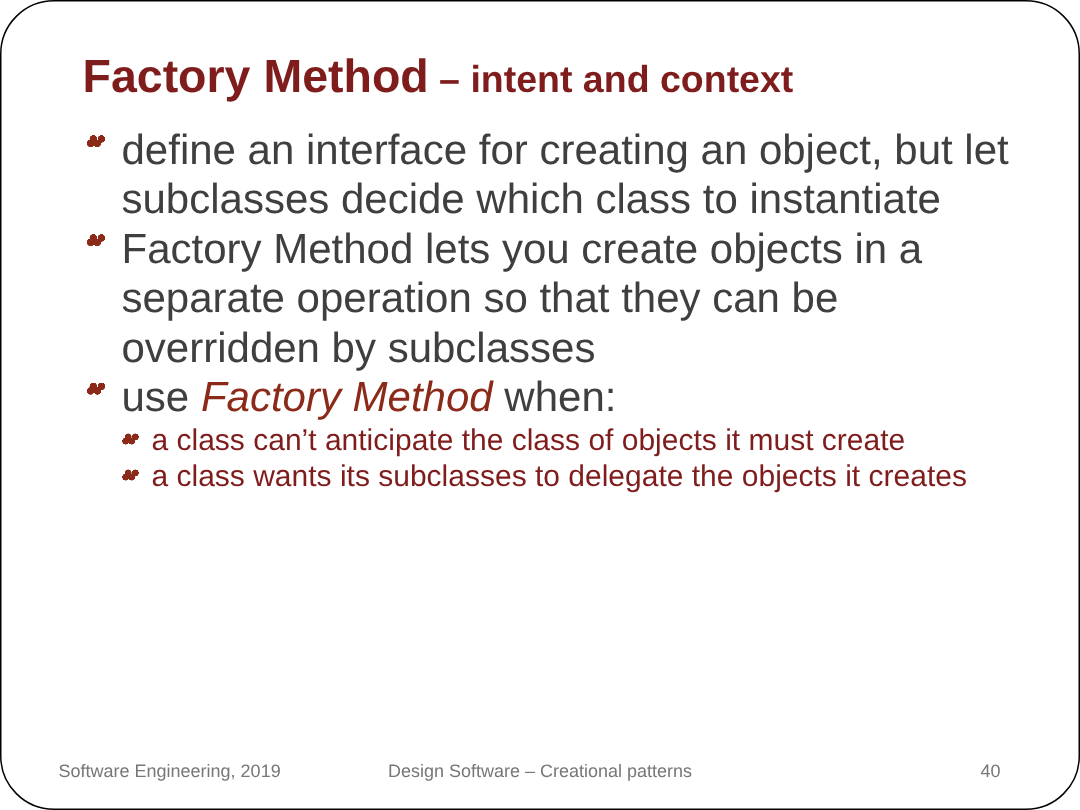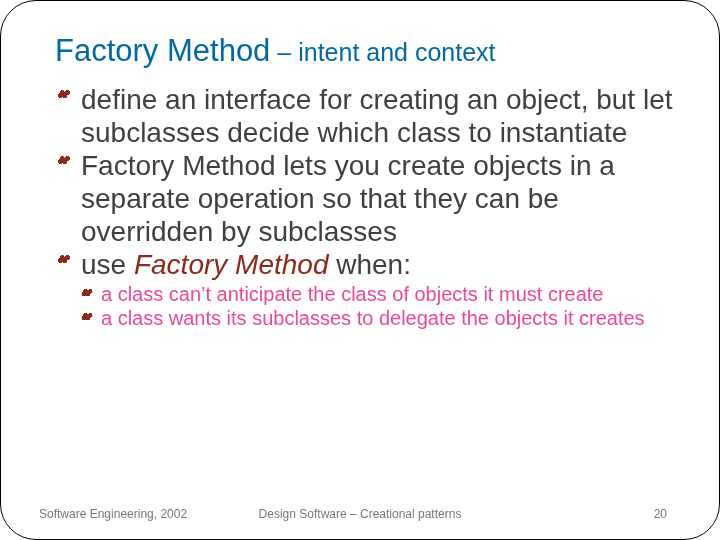--- a/index.html
+++ b/index.html
@@ -12,23 +12,23 @@
   }
   .slide {
     position: absolute;
     inset: 0;
     border: 1.5px solid #000;
     border-radius: 36px;
     padding: 28px 30px 18px 30px;
   }
   .title {
     font-size: 31px;
-    color: #0369a1;
+    color: #7f1d1d;
     margin: 4px 0 14px 24px;
-    font-weight: 400;
+    font-weight: 700;
   }
   .title .sub {
     font-size: 25px;
   }
   .bullets {
     list-style: none;
     margin-left: 24px;
   }
   .bullets > li {
     font-size: 28px;
@@ -56,21 +56,21 @@
     color: #8b2a18;
   }
   .sub-bullets {
     list-style: none;
     margin-left: 48px;
     margin-top: 2px;
   }
   .sub-bullets > li {
     font-size: 20px;
     line-height: 1.18;
-    color: #ec4899;
+    color: #7f1d1d;
     position: relative;
     padding-left: 22px;
   }
   .sub-bullets > li::before {
     content: "";
     position: absolute;
     left: 0;
     top: 5px;
     width: 16px;
     height: 11px;
@@ -121,18 +121,18 @@
     <li><span>Factory Method lets you create objects in a separate operation so that they can be overridden by subclasses</span></li>
     <li><span>use </span><span class="em">Factory Method</span><span> when:</span></li>
   </ul>
 
   <ul class="sub-bullets">
     <li><span>a class can’t anticipate the class of objects it must create</span></li>
     <li><span>a class wants its subclasses to delegate the objects it creates</span></li>
   </ul>
 
   <div class="footer">
-    <span class="footer-left">Software Engineering, 2002</span>
+    <span class="footer-left">Software Engineering, 2019</span>
     <span class="footer-center">Design Software – Creational patterns</span>
-    <span class="footer-right">20</span>
+    <span class="footer-right">40</span>
   </div>
 
 </div>
 
 </body></html>

